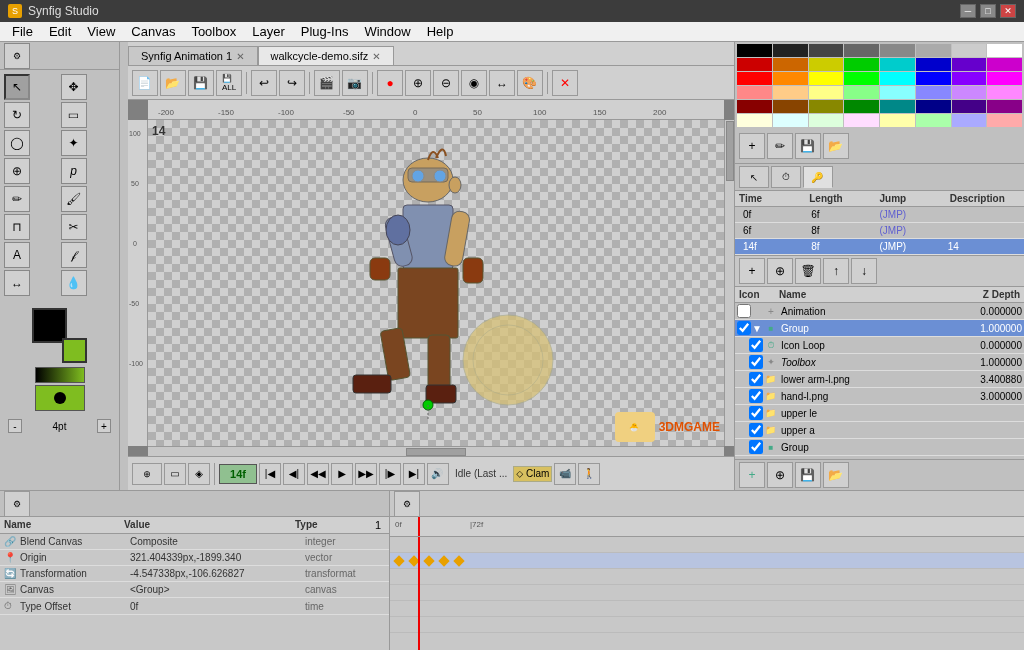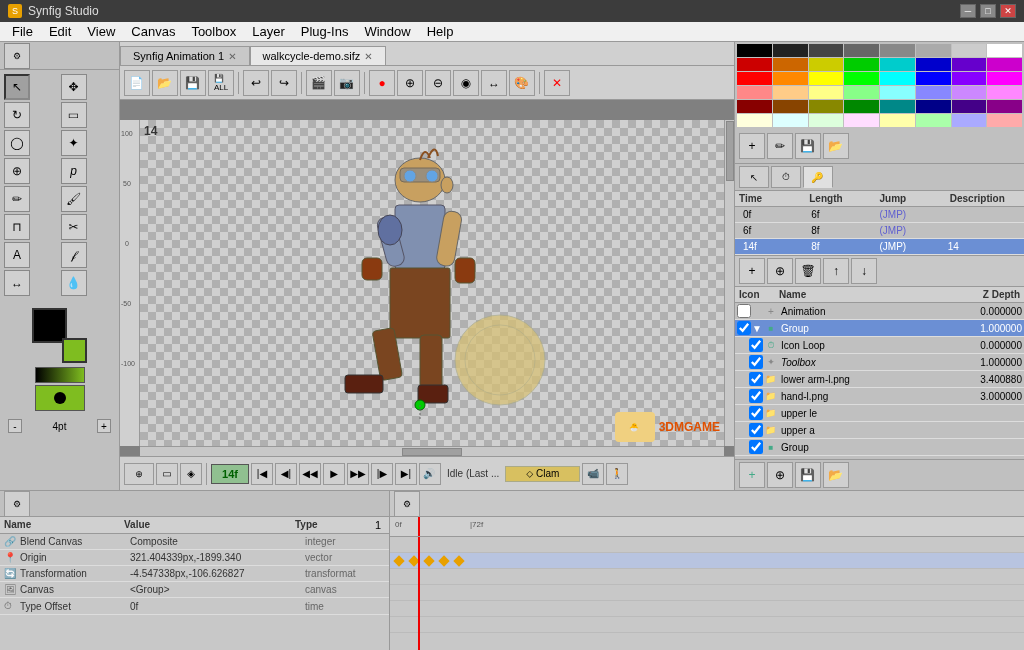--- a/index.html
+++ b/index.html
@@ -30,21 +30,21 @@
     .color-bg { background: #7fbd20; width: 25px; height: 25px; border: 2px solid #333; position: absolute; bottom: 0; right: 0; }
     .color-box { position: relative; width: 55px; height: 55px; margin: 4px auto; }
     .gradient-box { width: 50px; height: 16px; background: linear-gradient(to right, #000, #7fbd20); border: 1px solid #555; margin: 2px auto; }
     .green-box { width: 50px; height: 26px; background: #7fbd20; border: 1px solid #555; margin: 2px auto; display: flex; align-items: center; justify-content: center; }
     .dot-btn { width: 12px; height: 12px; background: #000; border-radius: 50%; }
     .size-controls { display: flex; align-items: center; justify-content: space-between; padding: 2px 8px; }
     .size-label { font-size: 10px; }
     .size-btn { width: 14px; height: 14px; background: #d0d0d0; border: 1px solid #888; display: flex; align-items: center; justify-content: center; cursor: pointer; font-size: 10px; }
 
     
-    .center-area { flex: 1; display: flex; flex-direction: column; overflow: hidden; }
+    .center-area { flex: 1; display: flex; flex-direction: column; overflow: hidden; margin-left: 8px; }
 
     
     .tabs-bar { background: #d0d0d0; height: 24px; display: flex; align-items: flex-end; border-bottom: 1px solid #999; }
     .tab { padding: 3px 12px; background: #c8c8c8; border: 1px solid #999; border-bottom: none; cursor: pointer; font-size: 11px; display: flex; align-items: center; gap: 4px; }
     .tab.active { background: #e8e8e8; }
     .tab-close { font-size: 10px; color: #666; cursor: pointer; }
 
     
     .canvas-toolbar { background: #d0d0d0; height: 34px; display: flex; align-items: center; padding: 2px 4px; gap: 2px; border-bottom: 1px solid #999; }
     .toolbar-btn { width: 26px; height: 26px; background: #d0d0d0; border: 1px solid #999; display: flex; align-items: center; justify-content: center; cursor: pointer; font-size: 12px; }
@@ -225,20 +225,31 @@
       <div class="toolbar-btn">⊖</div>
       <div class="toolbar-btn">◉</div>
       <div class="toolbar-btn">↔</div>
       <div class="toolbar-btn">🎨</div>
       <div class="toolbar-sep"></div>
       <div class="toolbar-btn" style="color:red;">✕</div>
     </div>
 
     <div class="canvas-area">
 
+      <div style="position:absolute;top:0;left:20px;right:10px;height:20px;background:#d0d0d0;border-bottom:1px solid #999;z-index:5;">
+        <span style="position:absolute;left:10px;font-size:8px;color:#555;bottom:2px;">-200</span>
+        <span style="position:absolute;left:70px;font-size:8px;color:#555;bottom:2px;">-150</span>
+        <span style="position:absolute;left:130px;font-size:8px;color:#555;bottom:2px;">-100</span>
+        <span style="position:absolute;left:195px;font-size:8px;color:#555;bottom:2px;">-50</span>
+        <span style="position:absolute;left:265px;font-size:8px;color:#555;bottom:2px;">0</span>
+        <span style="position:absolute;left:325px;font-size:8px;color:#555;bottom:2px;">50</span>
+        <span style="position:absolute;left:385px;font-size:8px;color:#555;bottom:2px;">100</span>
+        <span style="position:absolute;left:445px;font-size:8px;color:#555;bottom:2px;">150</span>
+        <span style="position:absolute;left:505px;font-size:8px;color:#555;bottom:2px;">200</span>
+      </div>
 
       <div style="position:absolute;top:20px;left:0;width:20px;bottom:10px;background:#d0d0d0;border-right:1px solid #999;z-index:5;">
         <span style="position:absolute;top:10px;left:1px;font-size:7px;color:#555;">100</span>
         <span style="position:absolute;top:60px;left:3px;font-size:7px;color:#555;">50</span>
         <span style="position:absolute;top:120px;left:5px;font-size:7px;color:#555;">0</span>
         <span style="position:absolute;top:180px;left:1px;font-size:7px;color:#555;">-50</span>
         <span style="position:absolute;top:240px;left:1px;font-size:7px;color:#555;">-100</span>
       </div>
 
       <div class="checkerboard" style="position:absolute;top:20px;left:20px;right:10px;bottom:10px;">
@@ -308,21 +319,21 @@
       <input class="frame-input" value="14f" style="width: 38px;">
       <div class="playback-btn">|◀</div>
       <div class="playback-btn">◀|</div>
       <div class="playback-btn">◀◀</div>
       <div class="playback-btn">▶</div>
       <div class="playback-btn">▶▶</div>
       <div class="playback-btn">|▶</div>
       <div class="playback-btn">▶|</div>
       <div class="playback-btn">🔊</div>
       <span class="status-text">Idle (Last ...</span>
-      <div style="display:flex;align-items:center;background:#d8c060;border:1px solid #aa8;padding:1px 20px;cursor:pointer;font-size:10px;">⬦ Clam</div>
+      <div style="display:flex;align-items:center;background:#d8c060;border:1px solid #aa8;padding:1px 2px;cursor:pointer;font-size:10px;">⬦ Clam</div>
       <div class="playback-btn">📹</div>
       <div class="playback-btn" style="color:#5a8;">🚶</div>
     </div>
 
   </div>
 
   <div class="right-panel">
 
     <div style="padding:2px;background:#c0c0c0;">
       <div style="display:grid;grid-template-columns:repeat(8,1fr);gap:1px;">

